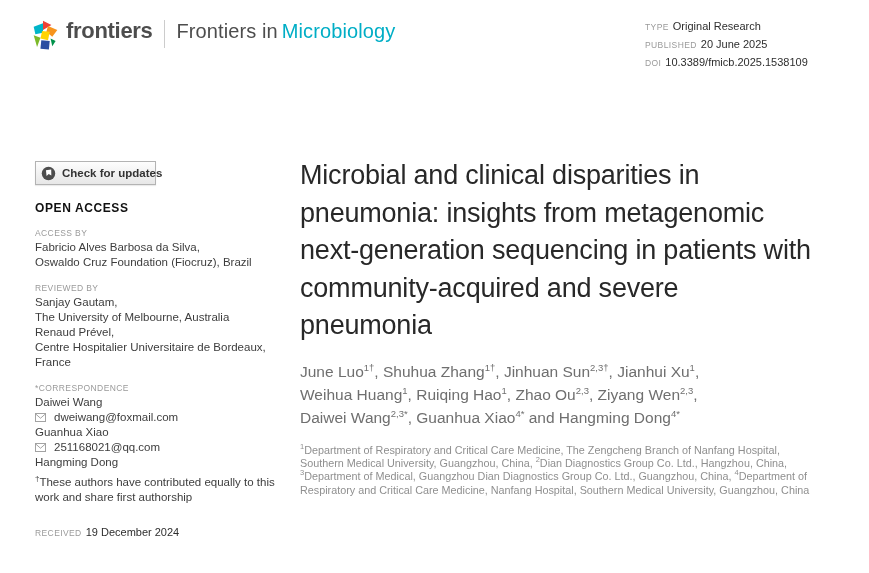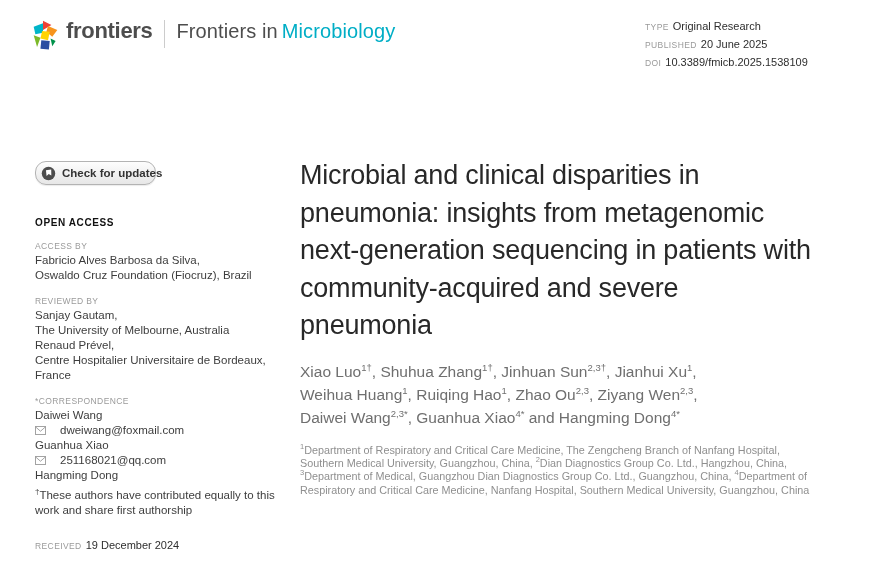--- a/index.html
+++ b/index.html
@@ -35,40 +35,40 @@
     font-size: 8.5px; color: #9a9a9a; letter-spacing: 0.4px;
     margin-right: 4px;
   }
   .mini-value { font-size: 11px; color: #2e2e2e; }
 
   
   .sidebar { position: absolute; left: 35px; top: 161px; width: 254px; }
   .check-btn {
     display: flex; align-items: center; gap: 6px;
     width: 121px; height: 24px; padding: 0 8px 0 5px;
-    border: 1px solid #b3b3b3; border-radius: 11px;
+    border: 1px solid #b3b3b3; border-radius: 0;
     background: linear-gradient(#fdfdfd, #e7e7e7);
     font-family: "Liberation Sans", sans-serif;
     font-size: 11.5px; font-weight: 700; color: #333333;
     cursor: pointer; white-space: nowrap;
     box-shadow: 0 1px 1px rgba(0,0,0,0.08);
   }
   .check-btn svg { width: 15px; height: 15px; flex: 0 0 auto; }
   .open-access {
-    margin-top: 32px;
-    font-size: 10px; font-weight: 700; color: #111111;
+    margin-top: 16px;
+    font-size: 12px; font-weight: 700; color: #111111;
     letter-spacing: 0.6px;
   }
   .sb-section { margin-top: 13px; }
   .sb-label {
     font-size: 8.5px; color: #9a9a9a; letter-spacing: 0.4px;
     margin-bottom: 2px;
   }
   .sb-line, .corr-name { font-size: 11.5px; color: #3d3d3d; line-height: 15px; }
-  .corr-email-row { display: flex; align-items: center; gap: 14px; line-height: 15px; }
+  .corr-email-row { display: flex; align-items: center; gap: 8px; line-height: 15px; }
   .corr-email-row svg { width: 11px; height: 9px; flex: 0 0 auto; }
   .corr-email { font-size: 11.5px; color: #3d3d3d; }
   .equal-note {
     margin-top: 5px; width: 252px;
     font-size: 11.5px; color: #3d3d3d; line-height: 15px;
   }
   .equal-note sup { font-size: 8px; line-height: 0; }
   .dates { margin-top: 19px; }
   .dates .meta-row { line-height: 14.5px; }
 
@@ -169,20 +169,20 @@
     <p class="equal-note"><sup>†</sup><span>These authors have contributed equally to this work and share first authorship</span></p>
 
     <div class="dates" id="dates">
         <div class="meta-row"><span class="mini-label">RECEIVED</span><span class="mini-value">19 December 2024</span></div>
       </div>
   </aside>
 
   <main class="main">
     <h1 class="title" id="title"><span class="w">Microbial</span> <span class="w">and</span> <span class="w">clinical</span> <span class="w">disparities</span> <span class="w">in</span> <span class="w">pneumonia:</span> <span class="w">insights</span> <span class="w">from</span> <span class="w">metagenomic</span> <span class="w">next-generation</span> <span class="w">sequencing</span> <span class="w">in</span> <span class="w">patients</span> <span class="w">with</span> <span class="w">community-acquired</span> <span class="w">and</span> <span class="w">severe</span> <span class="w">pneumonia</span></h1>
     <div class="authors" id="authors">
-        <div class="a-line"><span>Xiao Luo</span><sup>1†</sup>, <span>Shuhua Zhang</span><sup>1†</sup>, <span>Jinhuan Sun</span><sup>2,3†</sup>, <span>Jianhui Xu</span><sup>1</sup>,</div>
+        <div class="a-line"><span>June Luo</span><sup>1†</sup>, <span>Shuhua Zhang</span><sup>1†</sup>, <span>Jinhuan Sun</span><sup>2,3†</sup>, <span>Jianhui Xu</span><sup>1</sup>,</div>
         <div class="a-line"><span>Weihua Huang</span><sup>1</sup>, <span>Ruiqing Hao</span><sup>1</sup>, <span>Zhao Ou</span><sup>2,3</sup>, <span>Ziyang Wen</span><sup>2,3</sup>,</div>
         <div class="a-line"><span>Daiwei Wang</span><sup>2,3*</sup>, <span>Guanhua Xiao</span><sup>4*</sup> and <span>Hangming Dong</span><sup>4*</sup></div>
       </div>
     <p class="affils" id="affils"><sup>1</sup>Department of Respiratory and Critical Care Medicine, The Zengcheng Branch of Nanfang Hospital, Southern Medical University, Guangzhou, China, <sup>2</sup>Dian Diagnostics Group Co. Ltd., Hangzhou, China, <sup>3</sup>Department of Medical, Guangzhou Dian Diagnostics Group Co. Ltd., Guangzhou, China, <sup>4</sup>Department of Respiratory and Critical Care Medicine, Nanfang Hospital, Southern Medical University, Guangzhou, China</p>
   </main>
 
 </div>
 
 </body></html>

